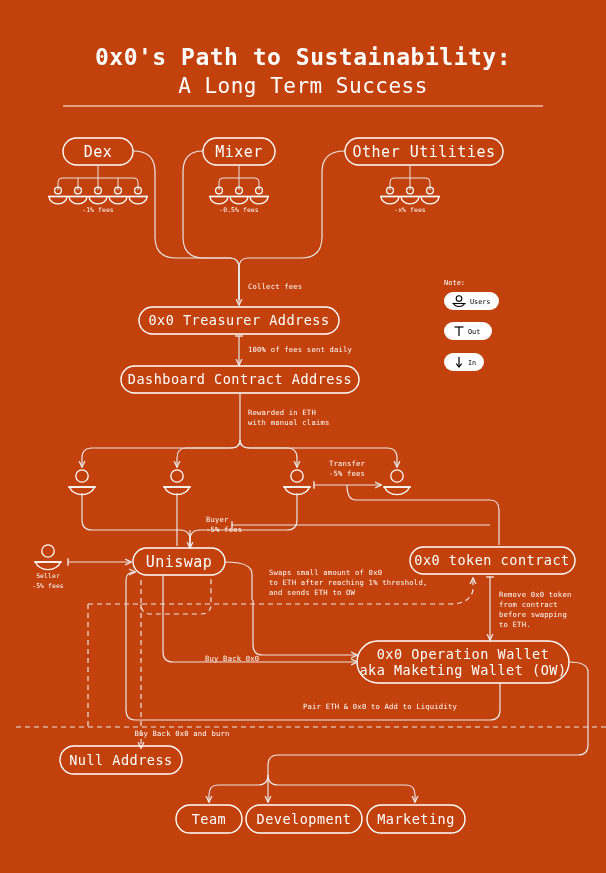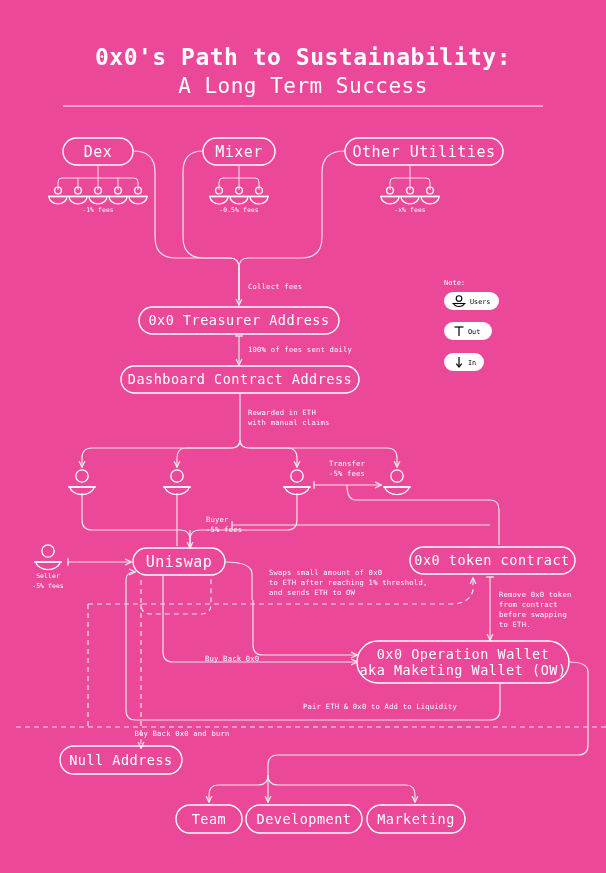--- a/index.html
+++ b/index.html
@@ -1,18 +1,18 @@
 <!DOCTYPE html>
 <html><head>
 <meta charset="utf-8">
 <style>
   html,body{margin:0;padding:0;background:#000;}
   body{width:606px;height:873px;overflow:hidden;
        font-family:"DejaVu Sans Mono","Liberation Mono",monospace;color:#fff;}
-  #root{position:relative;width:606px;height:873px;background:#ec4899;}
+  #root{position:relative;width:606px;height:873px;background:#c2410c;}
   svg#canvas{position:absolute;left:0;top:0;width:606px;height:873px;}
   .ttl1{font-size:23px;letter-spacing:0.5px;font-weight:bold;}
   .ttl2{font-size:21px;letter-spacing:0.5px;}
   .nodetxt{font-size:15px;letter-spacing:0.5px;}
   .nodetxt.sm{font-size:13.5px;}
   .edgetxt{font-size:7.2px;letter-spacing:0.2px;}
   .feetxt{font-size:6.4px;letter-spacing:0.1px;}
   .legtxt{font-size:6.8px;}
   .notetxt{font-size:7px;}
   text{fill:#fff;dominant-baseline:middle;}

